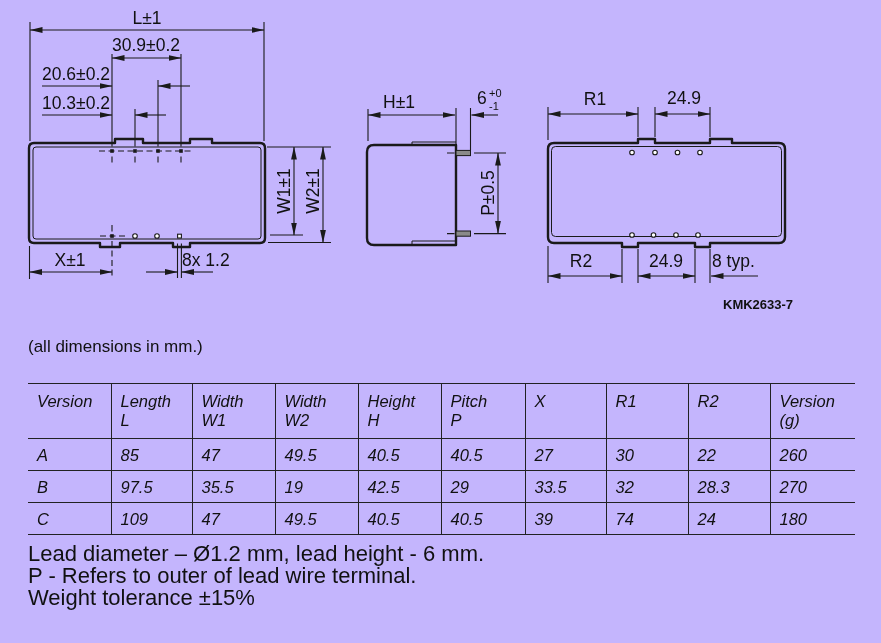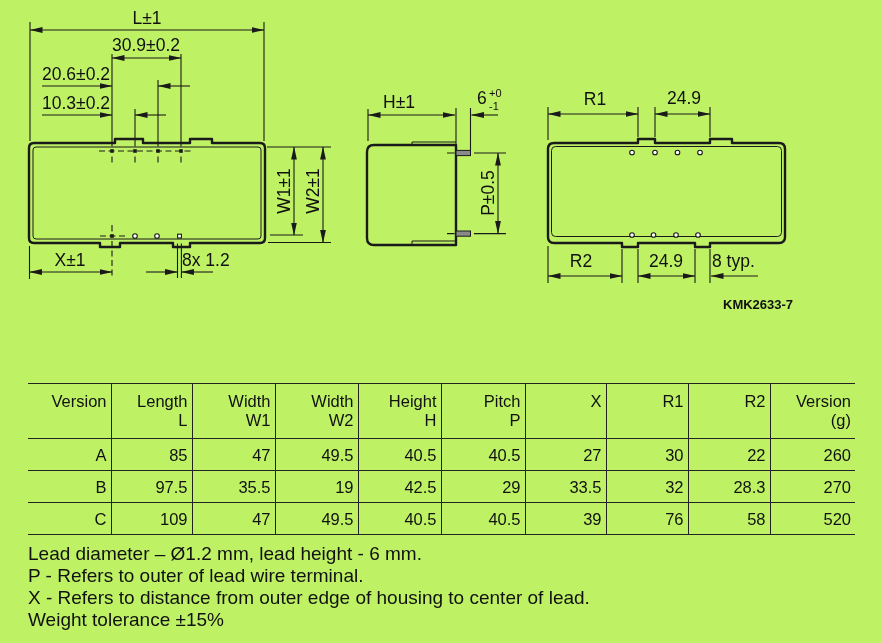--- a/index.html
+++ b/index.html
@@ -1,17 +1,17 @@
 <!DOCTYPE html>
 <html><head>
 <meta charset="utf-8">
 <style>
   html,body { margin:0; padding:0; background:#fff; }
   #page {
-    position:relative; width:881px; height:643px; background:#bef264;
+    position:relative; width:881px; height:643px; background:#c4b5fd;
     font-family:"Liberation Sans", sans-serif; color:#111;
     overflow:hidden;
   }
   svg text { font-family:"Liberation Sans", sans-serif; fill:#111; }
   .ol  { fill:none; stroke:#1a1a1a; stroke-width:2.4; stroke-linejoin:round; }
   .il  { fill:none; stroke:#1a1a1a; stroke-width:1; }
   .dl  { fill:none; stroke:#1a1a1a; stroke-width:1.1; }
   .dsh { fill:none; stroke:#1a1a1a; stroke-width:1.1; stroke-dasharray:6 3.5; }
   .term { fill:#1a1a1a; stroke:none; }
   .hole { fill:#fff; stroke:#1a1a1a; stroke-width:1.1; }
@@ -23,28 +23,28 @@
   #caption { position:absolute; left:28px; top:337px; font-size:17px; }
 
   .spec-table {
     position:absolute; left:28px; top:383px; width:827px;
     border-collapse:collapse; table-layout:fixed;
     font-size:16.5px; color:#111;
     border-top:1.6px solid #222; border-bottom:1.6px solid #222;
   }
   .spec-table th, .spec-table td {
     border-bottom:1.6px solid #222; border-left:1.4px solid #222;
-    text-align:right; vertical-align:top; font-weight:normal;
-    overflow:hidden; white-space:nowrap;
+    text-align:left; vertical-align:top; font-weight:normal;
+    overflow:hidden; white-space:nowrap;font-style:italic;
   }
   .spec-table th:first-child, .spec-table td:first-child { border-left:none; }
   .spec-table th { padding:8px 4px 0 9px; height:46px; }
   .spec-table td { padding:7px 4px 0 9px; height:24px; }
 
-  #notes { position:absolute; left:28px; top:543px; font-size:19px; line-height:22px; }
+  #notes { position:absolute; left:28px; top:543px; font-size:22px; line-height:22px; }
 </style>
 </head>
 <body>
 
 <div id="page">
 
   <svg width="881" height="332" viewBox="0 0 881 332" style="position:absolute;left:0;top:0;">
     <defs>
       <marker id="arr" markerUnits="userSpaceOnUse" markerWidth="13" markerHeight="7" refX="12.5" refY="3.5" orient="auto-start-reverse">
         <path d="M0,0.6 L13,3.5 L0,6.4 Z" fill="#1a1a1a"></path>
@@ -157,20 +157,21 @@
       <text class="dim" x="712" y="267">8 typ.</text>
       <path class="dl" d="M548,246 V283 M622,249 V283 M638,249 V283 M695,249 V283 M710,249 V283"></path>
       <line class="dl" x1="548" y1="276" x2="622" y2="276" marker-start="url(#arr)" marker-end="url(#arr)"></line>
       <line class="dl" x1="638" y1="276" x2="695" y2="276" marker-start="url(#arr)" marker-end="url(#arr)"></line>
       <line class="dl" x1="711" y1="276" x2="758" y2="276" marker-start="url(#arr)"></line>
     </g>
 
     <text class="pn" x="723" y="309">KMK2633-7</text>
   </svg>
 
+  <div id="caption">(all dimensions in mm.)</div>
 
   <table class="spec-table">
     <colgroup>
       <col style="width:83px">
         <col style="width:81px">
         <col style="width:83px">
         <col style="width:83px">
       <col style="width:83px">
         <col style="width:84px">
         <col style="width:81px">
@@ -248,27 +249,26 @@
         <td>270</td>
       </tr>
       <tr>
         <td>C</td>
         <td>109</td>
         <td>47</td>
         <td>49.5</td>
         <td>40.5</td>
         <td>40.5</td>
         <td>39</td>
-        <td>76</td>
-        <td>58</td>
-        <td>520</td>
+        <td>74</td>
+        <td>24</td>
+        <td>180</td>
       </tr>
     </tbody>
   </table>
 
   <div id="notes">
     <div>Lead diameter – Ø1.2 mm, lead height - 6 mm.</div>
     <div>P - Refers to outer of lead wire terminal.</div>
-    <div>X - Refers to distance from outer edge of housing to center of lead.</div>
     <div>Weight tolerance ±15%</div>
   </div>
 
 </div>
 
 </body></html>

